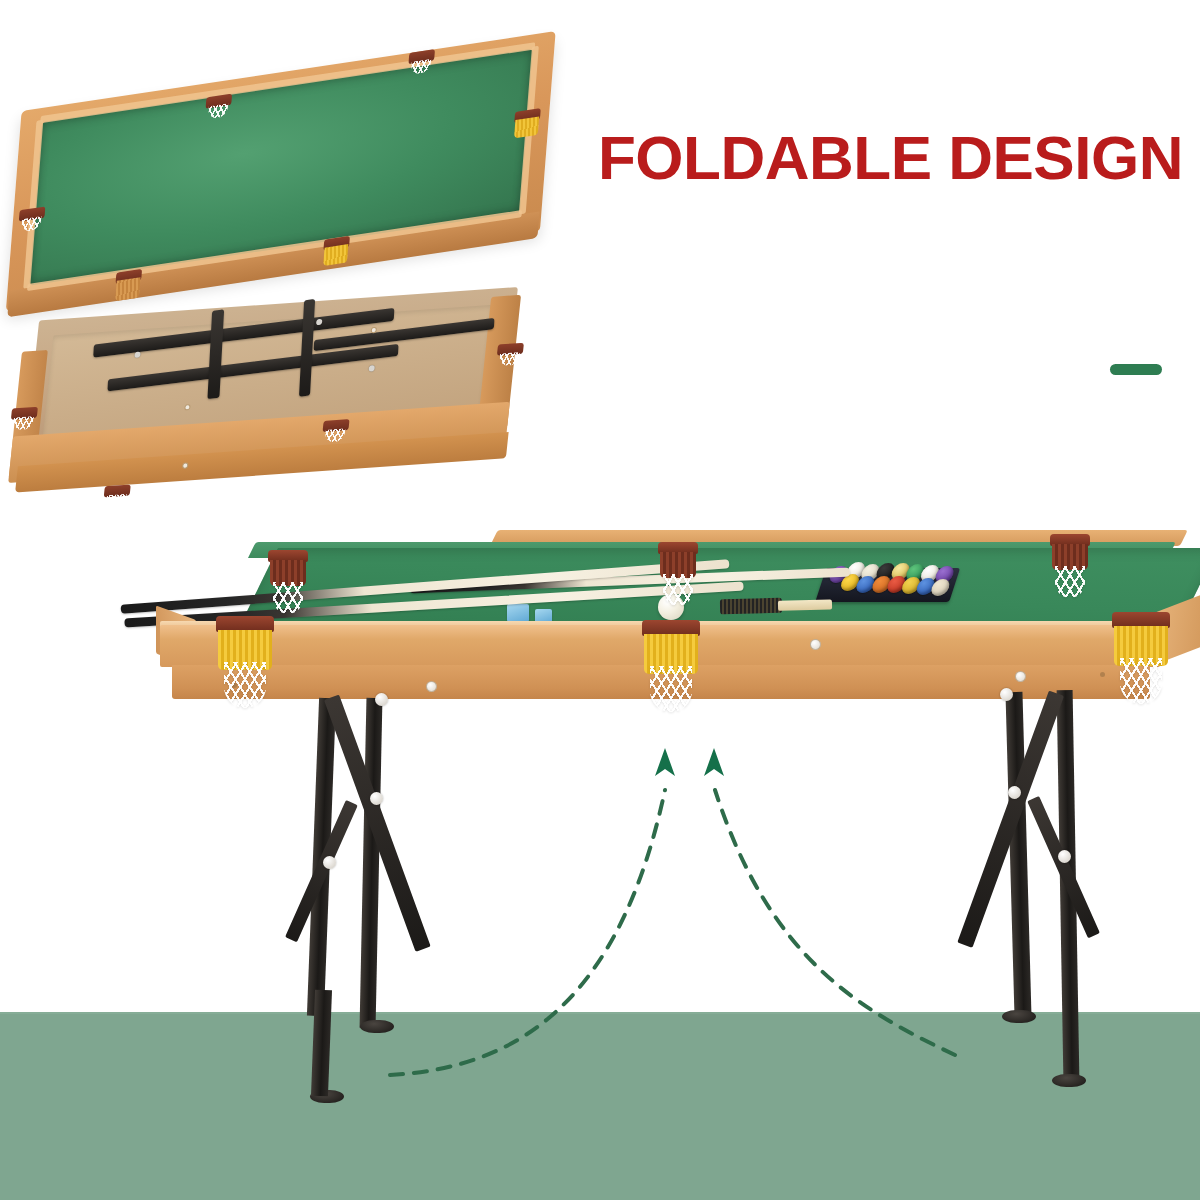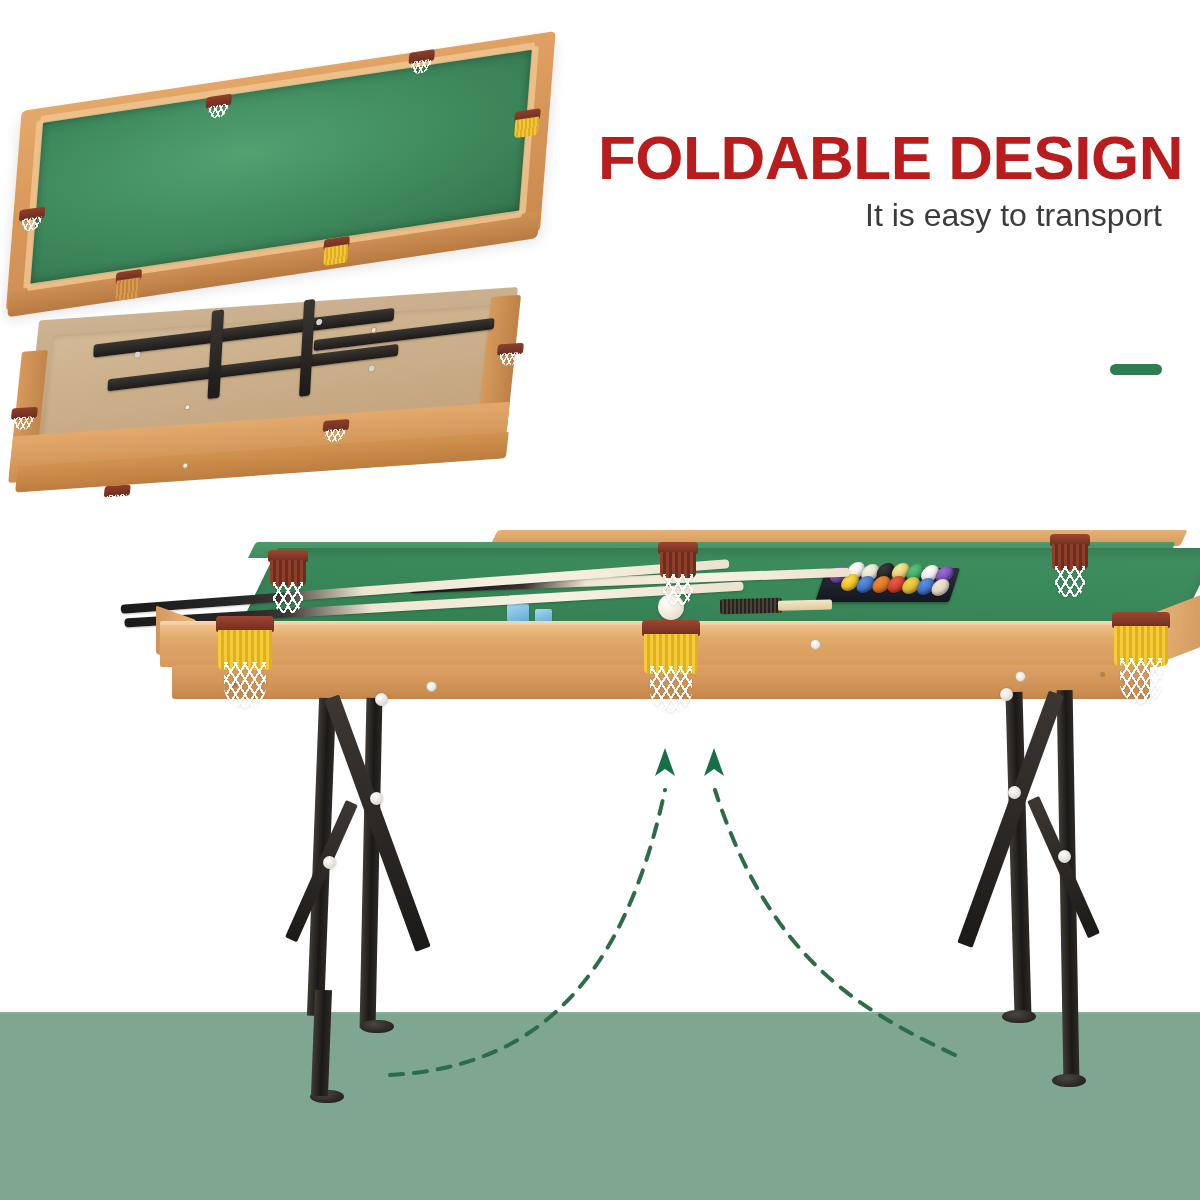--- a/index.html
+++ b/index.html
@@ -295,21 +295,20 @@
 </style>
 </head>
 <body>
 
 <div id="stage">
 
   <div class="floor-band"></div>
 
   <div class="headline">FOLDABLE DESIGN</div>
   <div class="subtext">
-    <div>It is easy to transport</div>
   </div>
   <div class="accent-dash"></div>
 
   <div class="img-top">
     <div class="slab">
       <div class="wood-body"></div>
       <div class="wood-side"></div>
       <div class="felt"></div>
       <div class="rail-hl rail-t"></div>
       <div class="rail-hl rail-b"></div>

